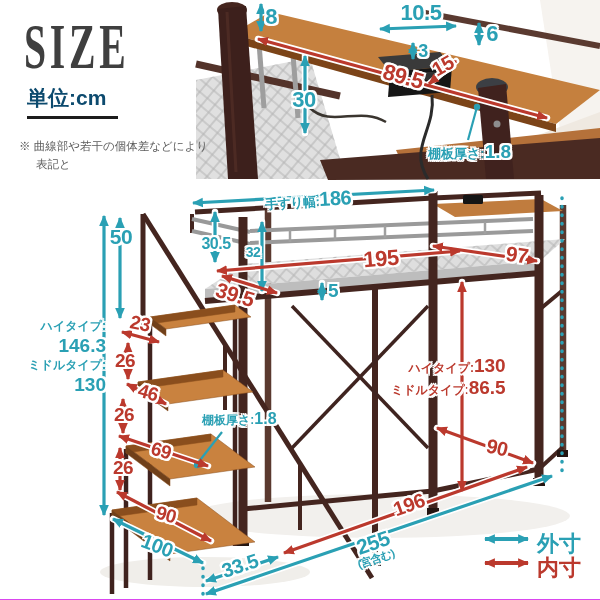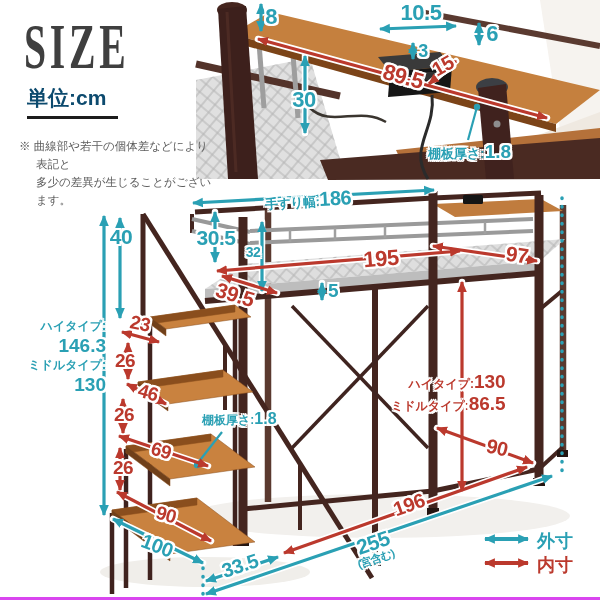--- a/index.html
+++ b/index.html
@@ -1,38 +1,38 @@
 <!DOCTYPE html>
 <html><head>
 <meta charset="utf-8">
 <style>
   html,body{margin:0;padding:0;background:#fff;}
   .canvas{position:relative;width:600px;height:600px;background:#fff;overflow:hidden;
-          font-family:"Liberation Sans",sans-serif;border-bottom:3px solid #d946ef;box-sizing:border-box;}
+          font-family:"Liberation Sans",sans-serif;border-bottom:1px solid #d946ef;box-sizing:border-box;}
   .art{position:absolute;left:0;top:0;z-index:1;}
   
   .size-title{position:absolute;left:24px;top:10px;font-family:"Liberation Serif",serif;
               font-weight:bold;font-size:64px;color:#3f3f3f;letter-spacing:6px;
               transform:scaleX(.62);transform-origin:left top;z-index:4;}
   .unit{position:absolute;left:27px;top:84px;font-size:21px;font-weight:bold;color:#0c4a6e;z-index:4;}
   .unit-line{position:absolute;left:27px;top:116px;width:91px;height:3px;background:#1c1c1c;z-index:4;}
   .notes{position:absolute;left:19px;top:137px;width:182px;font-size:11.5px;line-height:18px;
          color:#5c5c5c;padding-left:17px;z-index:4;}
   .notes .first{text-indent:-17px;display:block;}
   
   .dim{position:absolute;font-weight:bold;white-space:nowrap;z-index:6;letter-spacing:-0.5px;
        transform:translate(-50%,-50%);
        text-shadow:-2px -2px 0 #fff,2px -2px 0 #fff,-2px 2px 0 #fff,2px 2px 0 #fff,
                    0 -2px 0 #fff,0 2px 0 #fff,-2px 0 0 #fff,2px 0 0 #fff;}
   .blk{position:absolute;font-weight:bold;white-space:nowrap;z-index:6;
        text-shadow:-2px -2px 0 #fff,2px -2px 0 #fff,-2px 2px 0 #fff,2px 2px 0 #fff,
                    0 -2px 0 #fff,0 2px 0 #fff,-2px 0 0 #fff,2px 0 0 #fff;text-align:right;}
   .tl{color:#2aa0b4}.rd{color:#bb392d}
   .lab-s{font-size:12px}.val-l{font-size:19px}
-  .legend-t{position:absolute;z-index:6;font-size:18px;font-weight:bold;}
+  .legend-t{position:absolute;z-index:6;font-size:22px;font-weight:bold;}
 </style>
 </head>
 <body>
 
 <div class="canvas">
 
   <svg class="art" width="600" height="600" viewBox="0 0 600 600">
     <defs>
       <pattern id="mesh" width="10" height="10" patternUnits="userSpaceOnUse" patternTransform="rotate(40)">
         <path d="M0,2H10 M2,0V10" stroke="#b4b4b4" stroke-width="1.1" fill="none"></path>
@@ -220,54 +220,54 @@
       <line x1="284" y1="553" x2="527" y2="467" marker-start="url(#mR)" marker-end="url(#mR)"></line>
       <line x1="485" y1="563" x2="528" y2="563" stroke-width="4.2" marker-start="url(#mR)" marker-end="url(#mR)"></line>
     </g>
   </svg>
 
   <div class="size-title">SIZE</div>
   <div class="unit">単位:cm</div>
   <div class="unit-line"></div>
   <div class="notes">
     <span class="first">※ 曲線部や若干の個体差などにより表記と</span>
-    <span>多少の差異が生じることがございます。</span><br>
+    <br>
   </div>
 
   <div class="dim tl" style="left:271px;top:17px;font-size:22px">8</div>
   <div class="dim tl" style="left:421px;top:13px;font-size:22px">10.5</div>
   <div class="dim tl" style="left:492px;top:34px;font-size:22px">6</div>
   <div class="dim tl" style="left:423px;top:51px;font-size:18px">3</div>
   <div class="dim rd" style="left:443px;top:66px;font-size:20px;transform:translate(-50%,-50%) rotate(-30deg)">15</div>
   <div class="dim rd" style="left:403px;top:77px;font-size:22px;transform:translate(-50%,-50%) rotate(15.5deg)">89.5</div>
   <div class="dim tl" style="left:304px;top:100px;font-size:22px">30</div>
   <div class="blk tl" style="left:428px;top:141px">
     <span class="lab-s" style="font-size:13px">棚板厚さ:</span><span class="val-l">1.8</span>
   </div>
 
   <div class="dim tl" style="left:308px;top:200px;transform:translate(-50%,-50%) rotate(-3deg)">
     <span style="font-size:13px">手すり幅:</span><span style="font-size:20px">186</span>
   </div>
-  <div class="dim tl" style="left:216px;top:238px;font-size:21px">30.5</div>
+  <div class="dim tl" style="left:216px;top:244px;font-size:16px">30.5</div>
   <div class="dim tl" style="left:253px;top:252px;font-size:14px">32</div>
   <div class="dim rd" style="left:381px;top:259px;font-size:22px;transform:translate(-50%,-50%) rotate(-4.5deg)">195</div>
   <div class="dim rd" style="left:235px;top:295px;font-size:21px;transform:translate(-50%,-50%) rotate(17deg)">39.5</div>
   <div class="dim tl" style="left:333px;top:291px;font-size:19px">5</div>
   <div class="dim rd" style="left:517px;top:255px;font-size:21px;transform:translate(-50%,-50%) rotate(8deg)">97</div>
-  <div class="blk rd" style="left:391px;top:371px">
+  <div class="blk rd" style="left:391px;top:355px">
     <div><span class="lab-s">ハイタイプ:</span><span class="val-l">130</span></div>
     <div><span class="lab-s">ミドルタイプ:</span><span class="val-l">86.5</span></div>
   </div>
   <div class="dim rd" style="left:497px;top:448px;font-size:20px;transform:translate(-50%,-50%) rotate(13deg)">90</div>
   <div class="dim rd" style="left:409px;top:505px;font-size:20px;transform:translate(-50%,-50%) rotate(-19.5deg)">196</div>
   <div class="dim tl" style="left:373px;top:543px;font-size:21px;transform:translate(-50%,-50%) rotate(-19deg)">255</div>
   <div class="dim tl" style="left:376px;top:559px;font-size:11px;transform:translate(-50%,-50%) rotate(-19deg)">(宮含む)</div>
   <div class="dim tl" style="left:240px;top:566px;font-size:20px;transform:translate(-50%,-50%) rotate(-18deg)">33.5</div>
 
-  <div class="dim tl" style="left:121px;top:237px;font-size:21px">40</div>
+  <div class="dim tl" style="left:121px;top:237px;font-size:21px">50</div>
   <div class="blk tl" style="left:10px;top:318px;width:96px;text-align:right">
     <div class="lab-s">ハイタイプ:</div>
     <div class="val-l">146.3</div>
     <div class="lab-s">ミドルタイプ:</div>
     <div class="val-l">130</div>
   </div>
   <div class="dim rd" style="left:140px;top:324px;font-size:19px;transform:translate(-50%,-50%) rotate(12deg)">23</div>
   <div class="dim rd" style="left:125px;top:361px;font-size:19px">26</div>
   <div class="dim rd" style="left:148px;top:393px;font-size:19px;transform:translate(-50%,-50%) rotate(16deg)">46</div>
   <div class="dim rd" style="left:124px;top:415px;font-size:19px">26</div>

